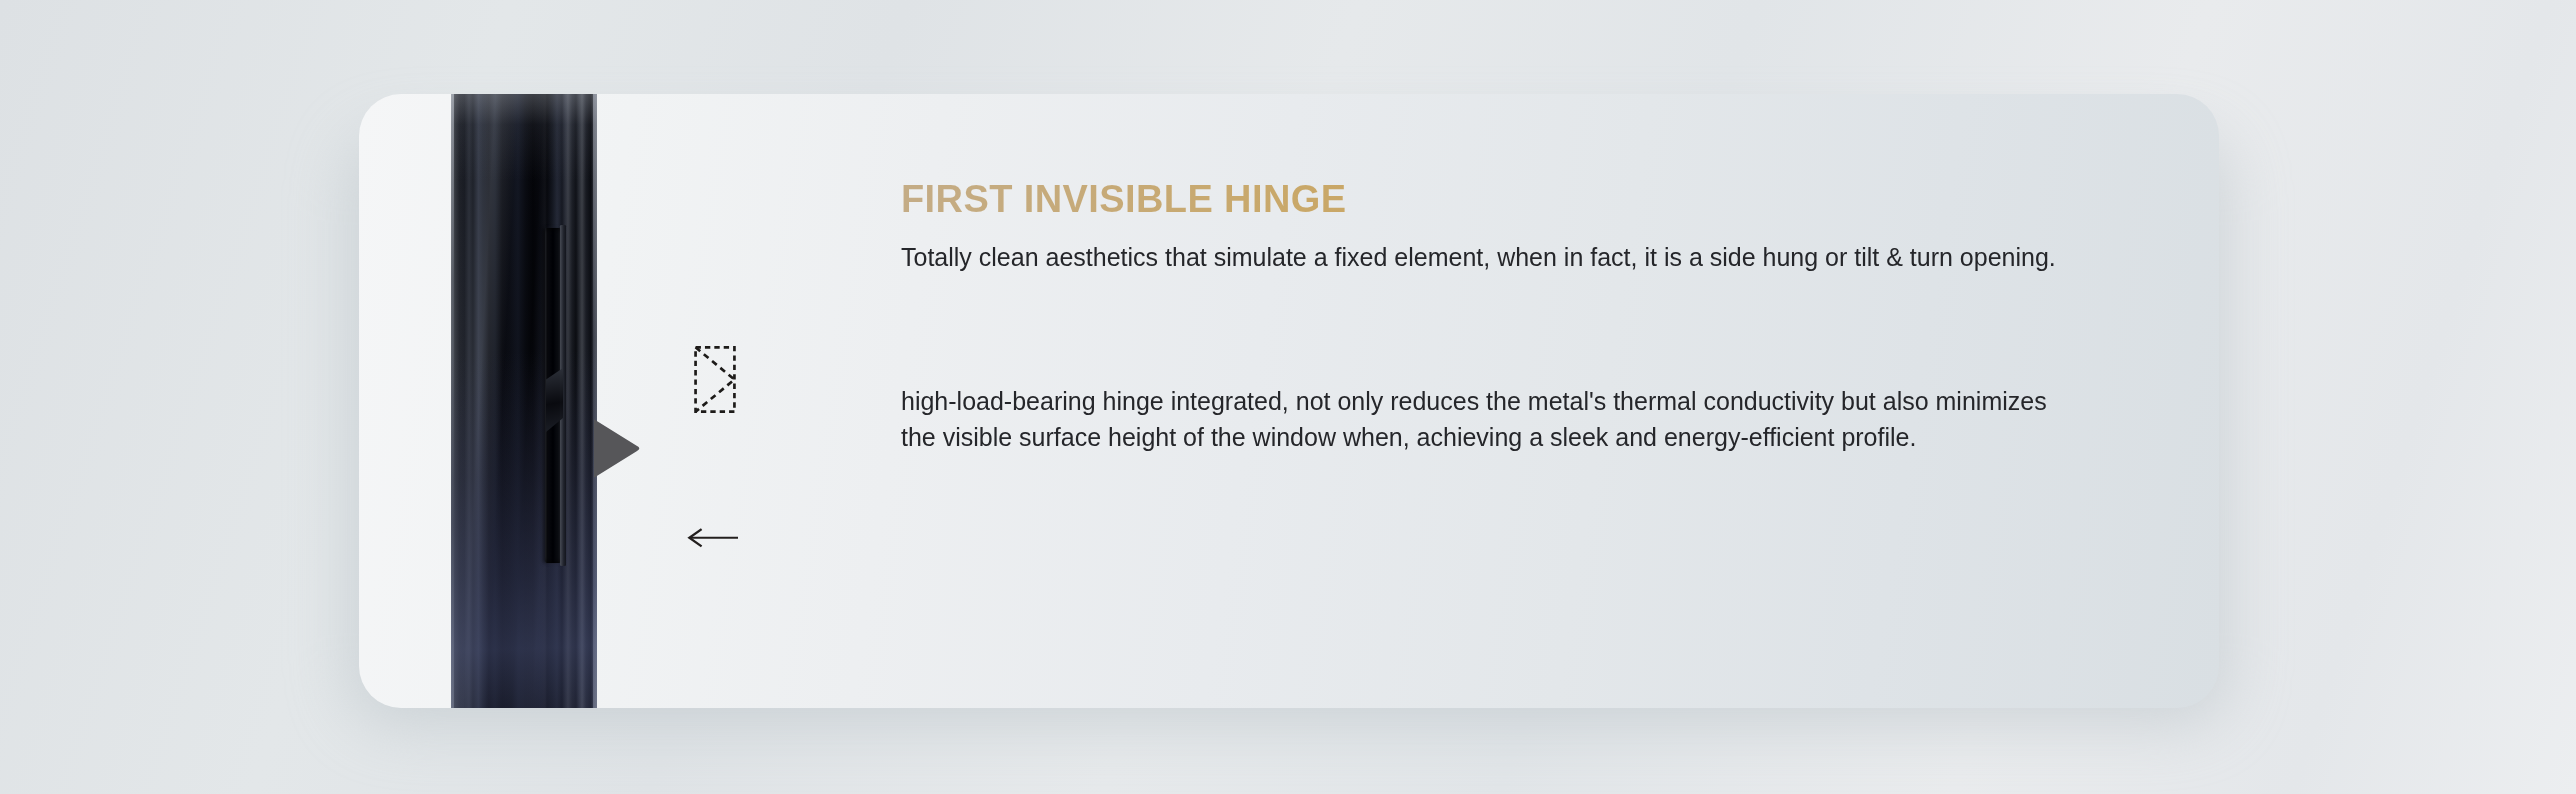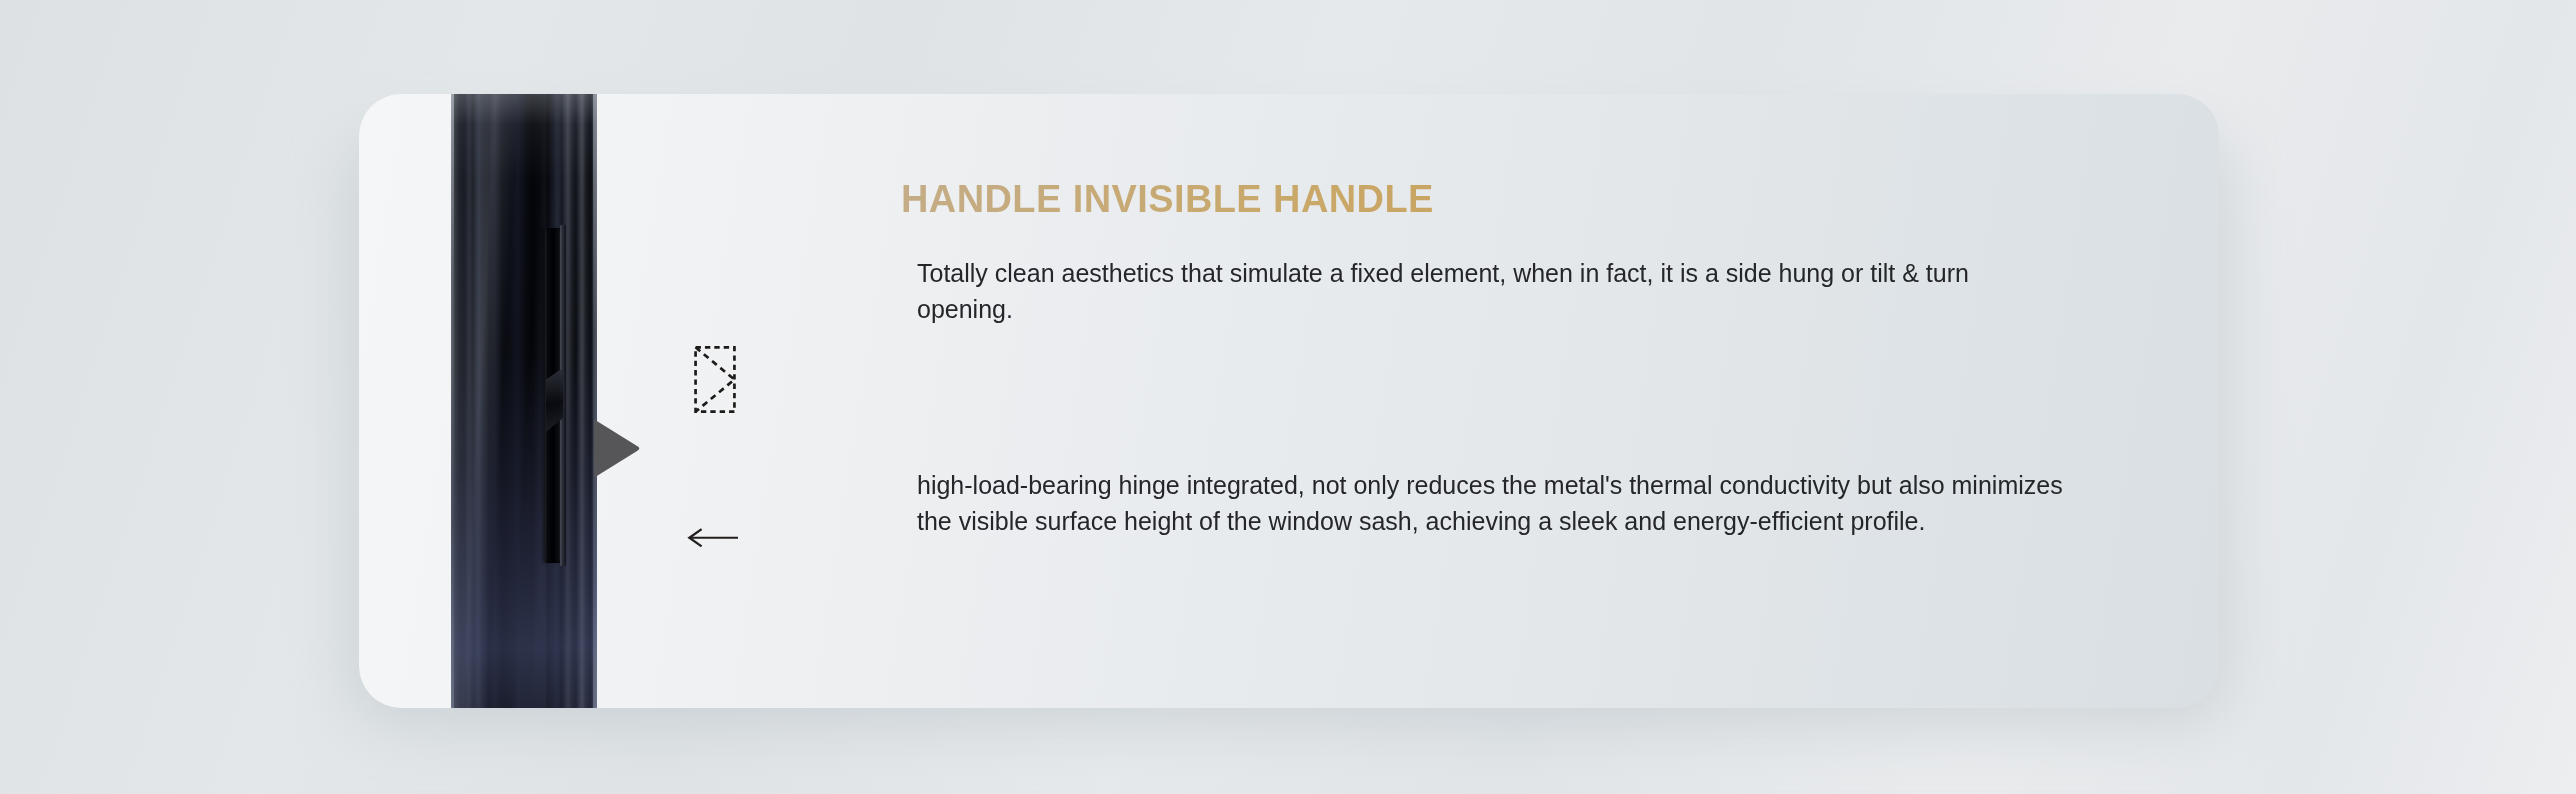--- a/index.html
+++ b/index.html
@@ -242,21 +242,21 @@
     -webkit-background-clip: text;
     background-clip: text;
     color: transparent;
   }
   .body {
     font-family: "Liberation Sans Narrow", "Liberation Sans", sans-serif;
     font-weight: 400;
     font-size: 25px;
     line-height: 1.44;
     color: #25262a;
-    margin: 16px;
+    margin: 0;
     max-width: 1161px;
   }
   .gap-after-h1 { height: 19px; }
   .gap-block    { height: 79px; }
   .gap-after-h2 { height: 29.5px; }
 </style>
 </head>
 <body>
 
 <div id="stage">
@@ -292,26 +292,26 @@
 
     <div class="arrow">
       <svg viewBox="0 0 78 32" width="52" height="21.5" aria-hidden="true">
         <line x1="6" y1="16" x2="78" y2="16" stroke="#231f1e" stroke-width="3"></line>
         <path d="M22 4 L5 16 L22 28" fill="none" stroke="#231f1e" stroke-width="3.4" stroke-linecap="square" stroke-linejoin="miter"></path>
       </svg>
     </div>
 
     <div class="textcol">
 
-      <h2 class="heading">HANDLE INVISIBLE HANDLE</h2>
+      <h2 class="heading">FIRST INVISIBLE HINGE</h2>
       <div class="gap-after-h1"></div>
       <p class="body">Totally clean aesthetics that simulate a fixed element, when in fact, it is a side hung or tilt &amp; turn opening.</p>
 
       <div class="gap-block"></div>
 
       <div class="gap-after-h2"></div>
-      <p class="body">high-load-bearing hinge integrated, not only reduces the metal's thermal conductivity but also minimizes the visible surface height of the window sash, achieving a sleek and energy-efficient profile.</p>
+      <p class="body">high-load-bearing hinge integrated, not only reduces the metal's thermal conductivity but also minimizes the visible surface height of the window when, achieving a sleek and energy-efficient profile.</p>
 
     </div>
 
   </div>
 </div>
 
 
 </body></html>

